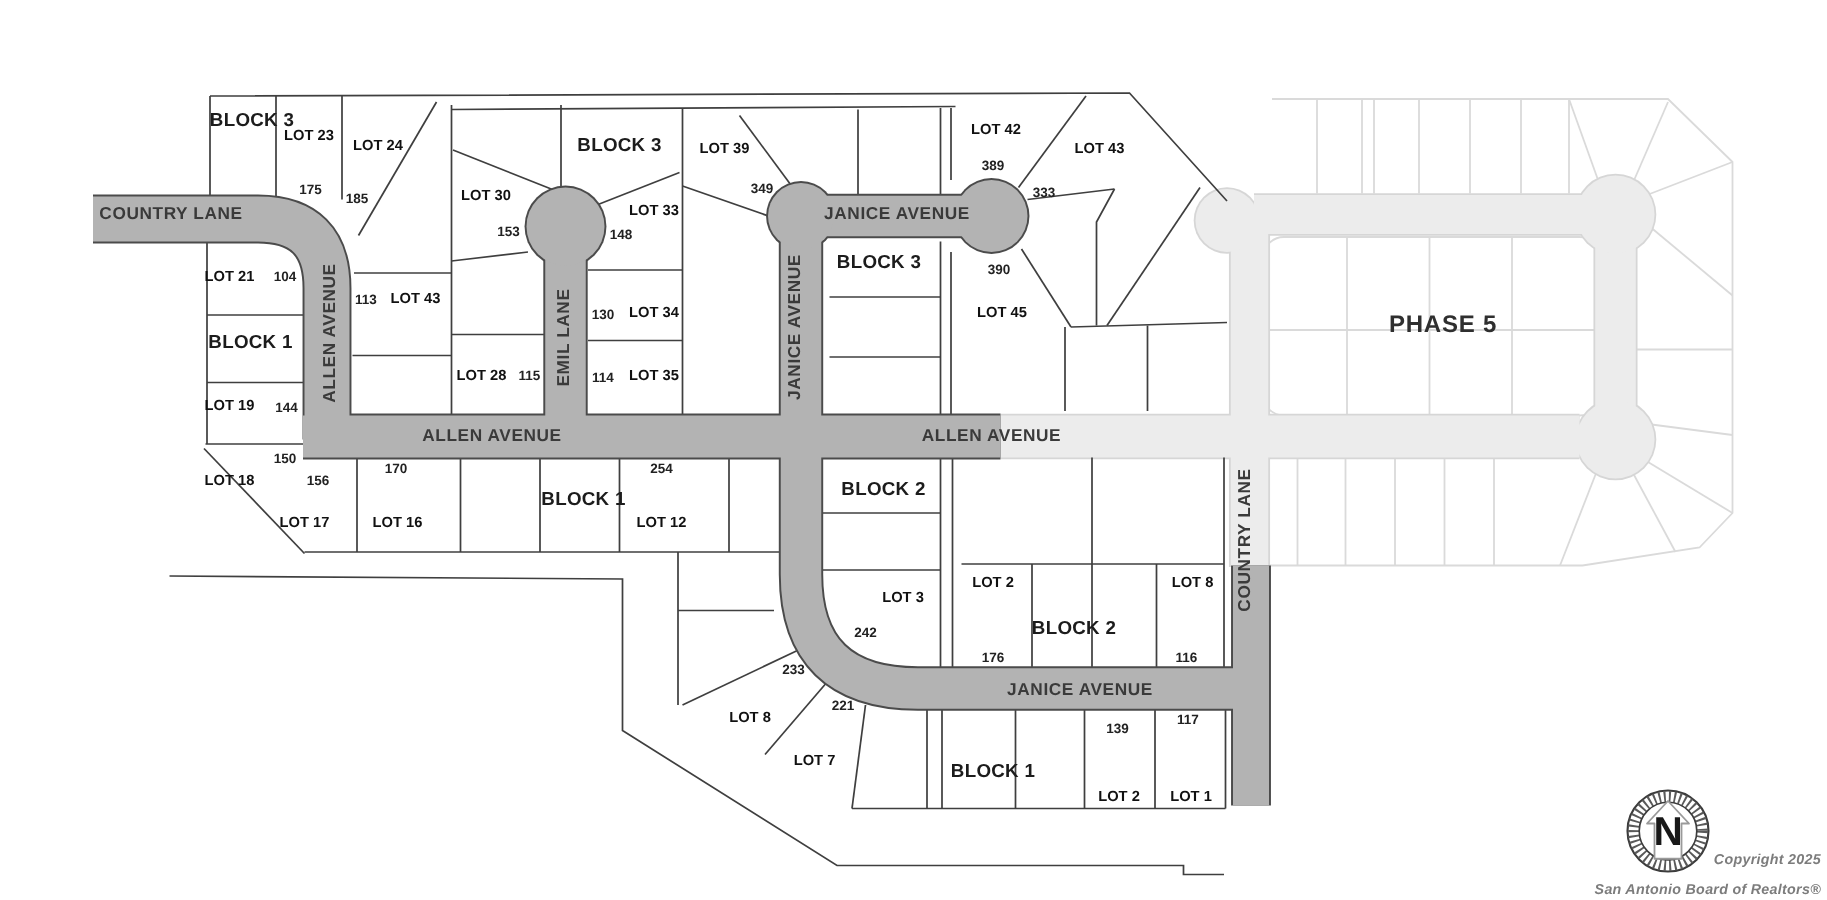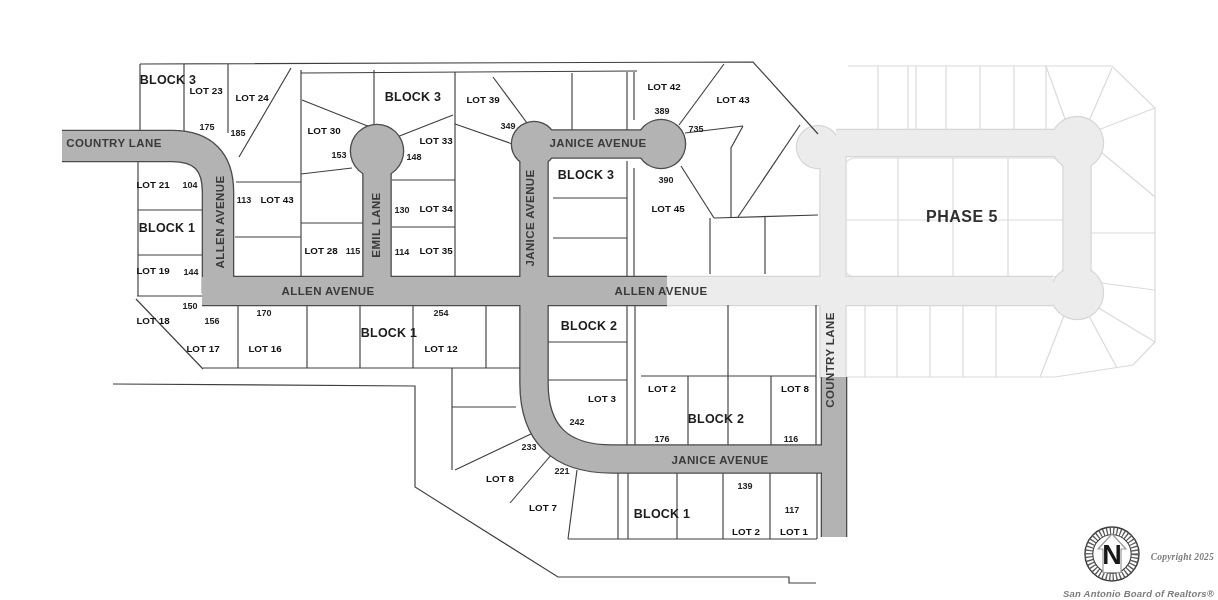--- a/index.html
+++ b/index.html
@@ -22,21 +22,21 @@
   .lbl{position:absolute;transform:translate(-50%,-50%);white-space:nowrap;color:#1f1f1f;line-height:1;}
   .rot{transform:translate(-50%,-50%) rotate(-90deg);}
   .street{font-weight:bold;font-size:11.5px;color:#3a3a3a;letter-spacing:.4px;}
   .blocklbl{font-weight:bold;font-size:12.5px;color:#1c1c1c;letter-spacing:.2px;}
   .lot{font-weight:bold;font-size:9.8px;color:#111;}
   .num{font-weight:bold;font-size:9px;color:#222;}
   .phase{font-weight:bold;font-size:16px;color:#2f2f2f;letter-spacing:.5px;}
   
   .copyright{position:absolute;right:4px;text-align:right;font-weight:bold;font-style:italic;
              font-size:9.5px;color:#7c7c7c;text-shadow:.6px .6px 0 #fff;letter-spacing:.2px;}
-  #copy1{top:552px;font-family:Liberation Serif, serif;} #copy2{top:588px;}
+  #copy1{top:568px;} #copy2{top:588px;}
 </style>
 </head>
 <body>
 
 <div id="stage">
 
   <svg id="plat" width="1218" height="600" viewBox="0 0 1218 600">
 
     <g class="lightlines">
       <path d="M848 66 H1112 L1155 108 V342 L1133 365 L1055 377 H846"></path>
@@ -243,28 +243,28 @@
   <div class="lbl num" style="left:212px;top:321px">156</div>
   <div class="lbl num" style="left:264px;top:313px">170</div>
   <div class="lbl num" style="left:441px;top:313px">254</div>
   <div class="lbl num" style="left:339px;top:155px">153</div>
   <div class="lbl num" style="left:414px;top:157px">148</div>
   <div class="lbl num" style="left:353px;top:251px">115</div>
   <div class="lbl num" style="left:402px;top:210px">130</div>
   <div class="lbl num" style="left:402px;top:252px">114</div>
   <div class="lbl num" style="left:508px;top:126px">349</div>
   <div class="lbl num" style="left:662px;top:111px">389</div>
-  <div class="lbl num" style="left:696px;top:129px">735</div>
+  <div class="lbl num" style="left:696px;top:129px">333</div>
   <div class="lbl num" style="left:666px;top:180px">390</div>
   <div class="lbl num" style="left:577px;top:422px">242</div>
   <div class="lbl num" style="left:662px;top:439px">176</div>
   <div class="lbl num" style="left:791px;top:439px">116</div>
   <div class="lbl num" style="left:529px;top:447px">233</div>
   <div class="lbl num" style="left:562px;top:471px">221</div>
   <div class="lbl num" style="left:745px;top:486px">139</div>
-  <div class="lbl num" style="left:792px;top:510px">117</div>
+  <div class="lbl num" style="left:792px;top:480px">117</div>
 
   <div class="lbl" style="left:1112px;top:555px;font-weight:bold;font-size:27px;color:#181818">N</div>
 
   <div class="copyright" id="copy1">Copyright 2025</div>
   <div class="copyright" id="copy2">San Antonio Board of Realtors®</div>
 
 </div>
 
 </body></html>

